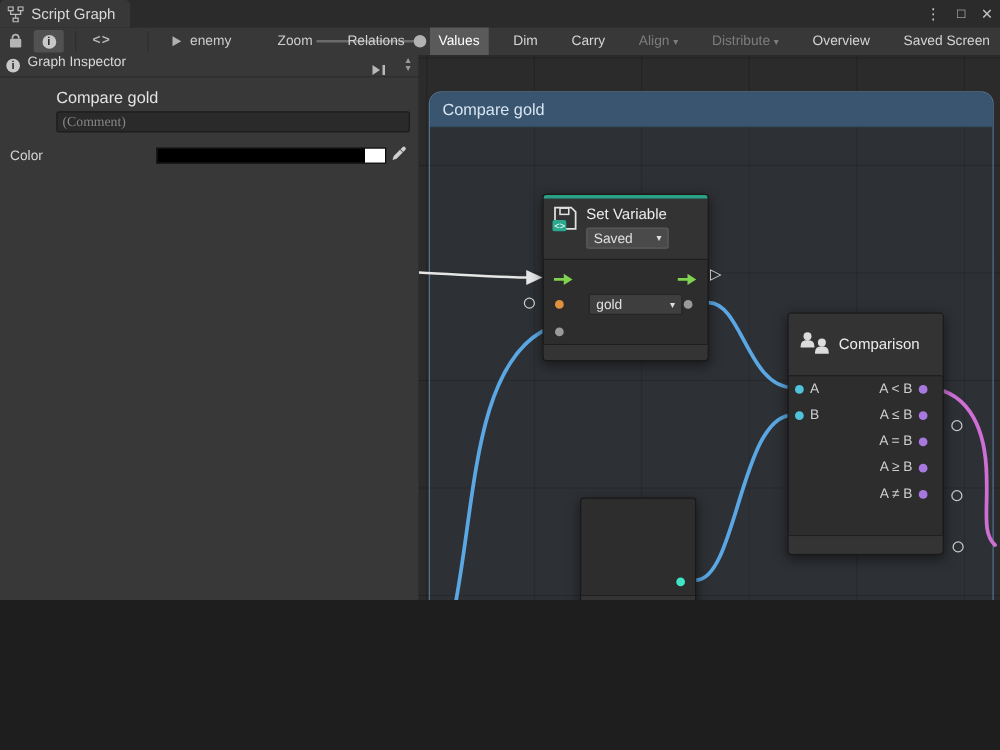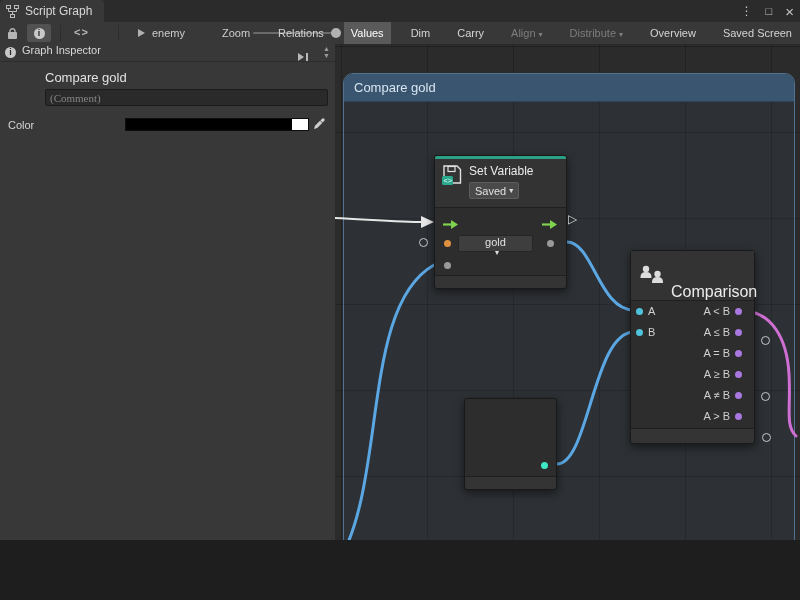--- a/index.html
+++ b/index.html
@@ -1,17 +1,17 @@
 <!DOCTYPE html>
 <html><head>
 <meta charset="utf-8">
 <style>
   html,body{margin:0;padding:0;}
   body{font-family:"Liberation Sans",sans-serif;background:#1e1e1e;}
-  #app{position:relative;width:800px;height:540px;background:#e5e5e5;overflow:hidden;user-select:none;}
+  #app{position:relative;width:800px;height:480px;background:#e5e5e5;overflow:hidden;user-select:none;}
 
   
   #titlebar{position:absolute;left:0;top:0;width:800px;height:22px;background:#2b2b2b;border-bottom:1px solid #232323;}
   .tab{position:absolute;left:0;top:0;height:22px;padding:0 12px 0 6px;background:#383838;display:flex;align-items:center;gap:6px;color:#d8d8d8;font-size:12px;border-radius:4px 4px 0 0;}
   .win-controls{position:absolute;right:6px;top:0;height:22px;display:flex;align-items:center;gap:13px;color:#c6c6c6;}
   .wc-menu{font-size:12px;} .wc-max{font-size:11px;} .wc-close{font-size:15px;}
 
   
   #toolbar{position:absolute;left:0;top:22px;width:800px;height:22px;background:#383838;border-bottom:1px solid #272727;}
   .tsep{position:absolute;top:3px;width:1px;height:16px;background:#2d2d2d;}
@@ -59,30 +59,30 @@
   .node{position:absolute;background:#2d2d2d;border:1px solid #191919;border-radius:3px;box-shadow:0 3px 9px rgba(0,0,0,0.5);z-index:4;box-sizing:border-box;}
   .node-footer{position:absolute;left:0;bottom:0;width:100%;background:#343434;border-top:1px solid #1f1f1f;border-radius:0 0 3px 3px;}
   .dot{position:absolute;width:7px;height:7px;border-radius:50%;}
 
   
   .node-sv{left:99px;top:111px;width:133px;height:134px;}
   .sv-accent{height:3px;background:#2aa186;border-radius:2px 2px 0 0;}
   .sv-header{position:relative;height:48px;background:#333333;border-bottom:1px solid #1f1f1f;}
   .sv-floppy{position:absolute;left:6px;top:5px;}
   .sv-title{position:absolute;left:34px;top:5px;font-size:12px;color:#ececec;}
-  .sv-dropdown{position:absolute;left:34px;top:23px;height:17px;background:#4a4a4a;border:1px solid #5c5c5c;border-radius:2px;font-size:11px;color:#e0e0e0;display:flex;align-items:center;padding:0 5px;gap:0;box-sizing:border-box;}
+  .sv-dropdown{position:absolute;left:34px;top:23px;height:17px;background:#4a4a4a;border:1px solid #5c5c5c;border-radius:2px;font-size:11px;color:#e0e0e0;display:flex;align-items:center;padding:0 5px;gap:16px;box-sizing:border-box;}
   .flow-arrow-left{position:absolute;left:8px;top:60px;}
   .flow-arrow-right{position:absolute;right:8px;top:60px;}
-  .gold-dd{position:absolute;left:23px;top:79px;width:75px;height:17px;background:#3e3e3e;border:1px solid #262626;border-radius:2px;font-size:11px;color:#e0e0e0;display:flex;align-items:center;justify-content:space-between;padding:0 5px;box-sizing:border-box;flex-direction:column;}
+  .gold-dd{position:absolute;left:36px;top:79px;width:75px;height:17px;background:#3e3e3e;border:1px solid #262626;border-radius:2px;font-size:11px;color:#e0e0e0;display:flex;align-items:center;justify-content:space-between;padding:0 5px;box-sizing:border-box;}
 
   
   .node-cmp{left:295px;top:206px;width:125px;height:194px;}
   .cmp-header{position:relative;height:49px;background:#333333;border-bottom:1px solid #1f1f1f;}
   .cmp-icon{position:absolute;left:8px;top:12px;}
-  .cmp-title{position:absolute;left:40px;top:32px;font-size:16px;color:#ececec;}
+  .cmp-title{position:absolute;left:40px;top:17px;font-size:12px;color:#ececec;}
   .cmp-rows{position:absolute;left:0;top:50px;width:100%;}
   .cmp-row{position:relative;height:21px;font-size:11px;color:#cfcfcf;}
   .cmp-in-label{position:absolute;left:17px;top:4px;}
   .cmp-out-label{position:absolute;right:24px;top:4px;}
 
   
   .node-int{left:129px;top:354px;width:93px;height:92px;}
   .int-header{position:relative;height:48px;background:#333333;border-bottom:1px solid #1f1f1f;}
   .int-icon{position:absolute;left:9px;top:15px;width:16px;height:16px;border-radius:50%;background:#3ee6c4;}
   .int-title{position:absolute;left:34px;top:7px;font-size:12px;color:#ececec;}
@@ -266,24 +266,20 @@
           <span class="dot" style="right:12px;top:7px;background:#a878e0"></span>
         </div>
         <div class="cmp-row">
           <span class="cmp-out-label">A ≥ B</span>
           <span class="dot" style="right:12px;top:7px;background:#a878e0"></span>
         </div>
         <div class="cmp-row">
           <span class="cmp-out-label">A ≠ B</span>
           <span class="dot" style="right:12px;top:7px;background:#a878e0"></span>
         </div>
-        <div class="cmp-row">
-          <span class="cmp-out-label">A &gt; B</span>
-          <span class="dot" style="right:12px;top:7px;background:#a878e0"></span>
-        </div>
       </div>
       <div class="node-footer" style="height:14px"></div>
     </div>
 
     <div class="node node-int">
       <span class="dot" style="right:8px;top:63px;background:#3ee6c4"></span>
       <div class="node-footer" style="height:12px"></div>
     </div>
 
     <span class="flow-out-tri">▷</span>

